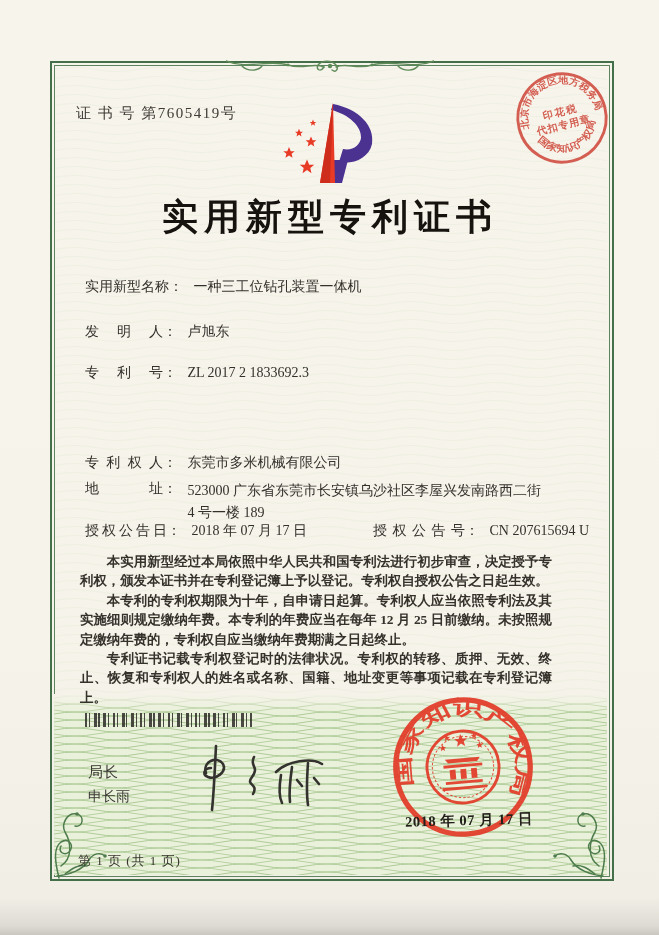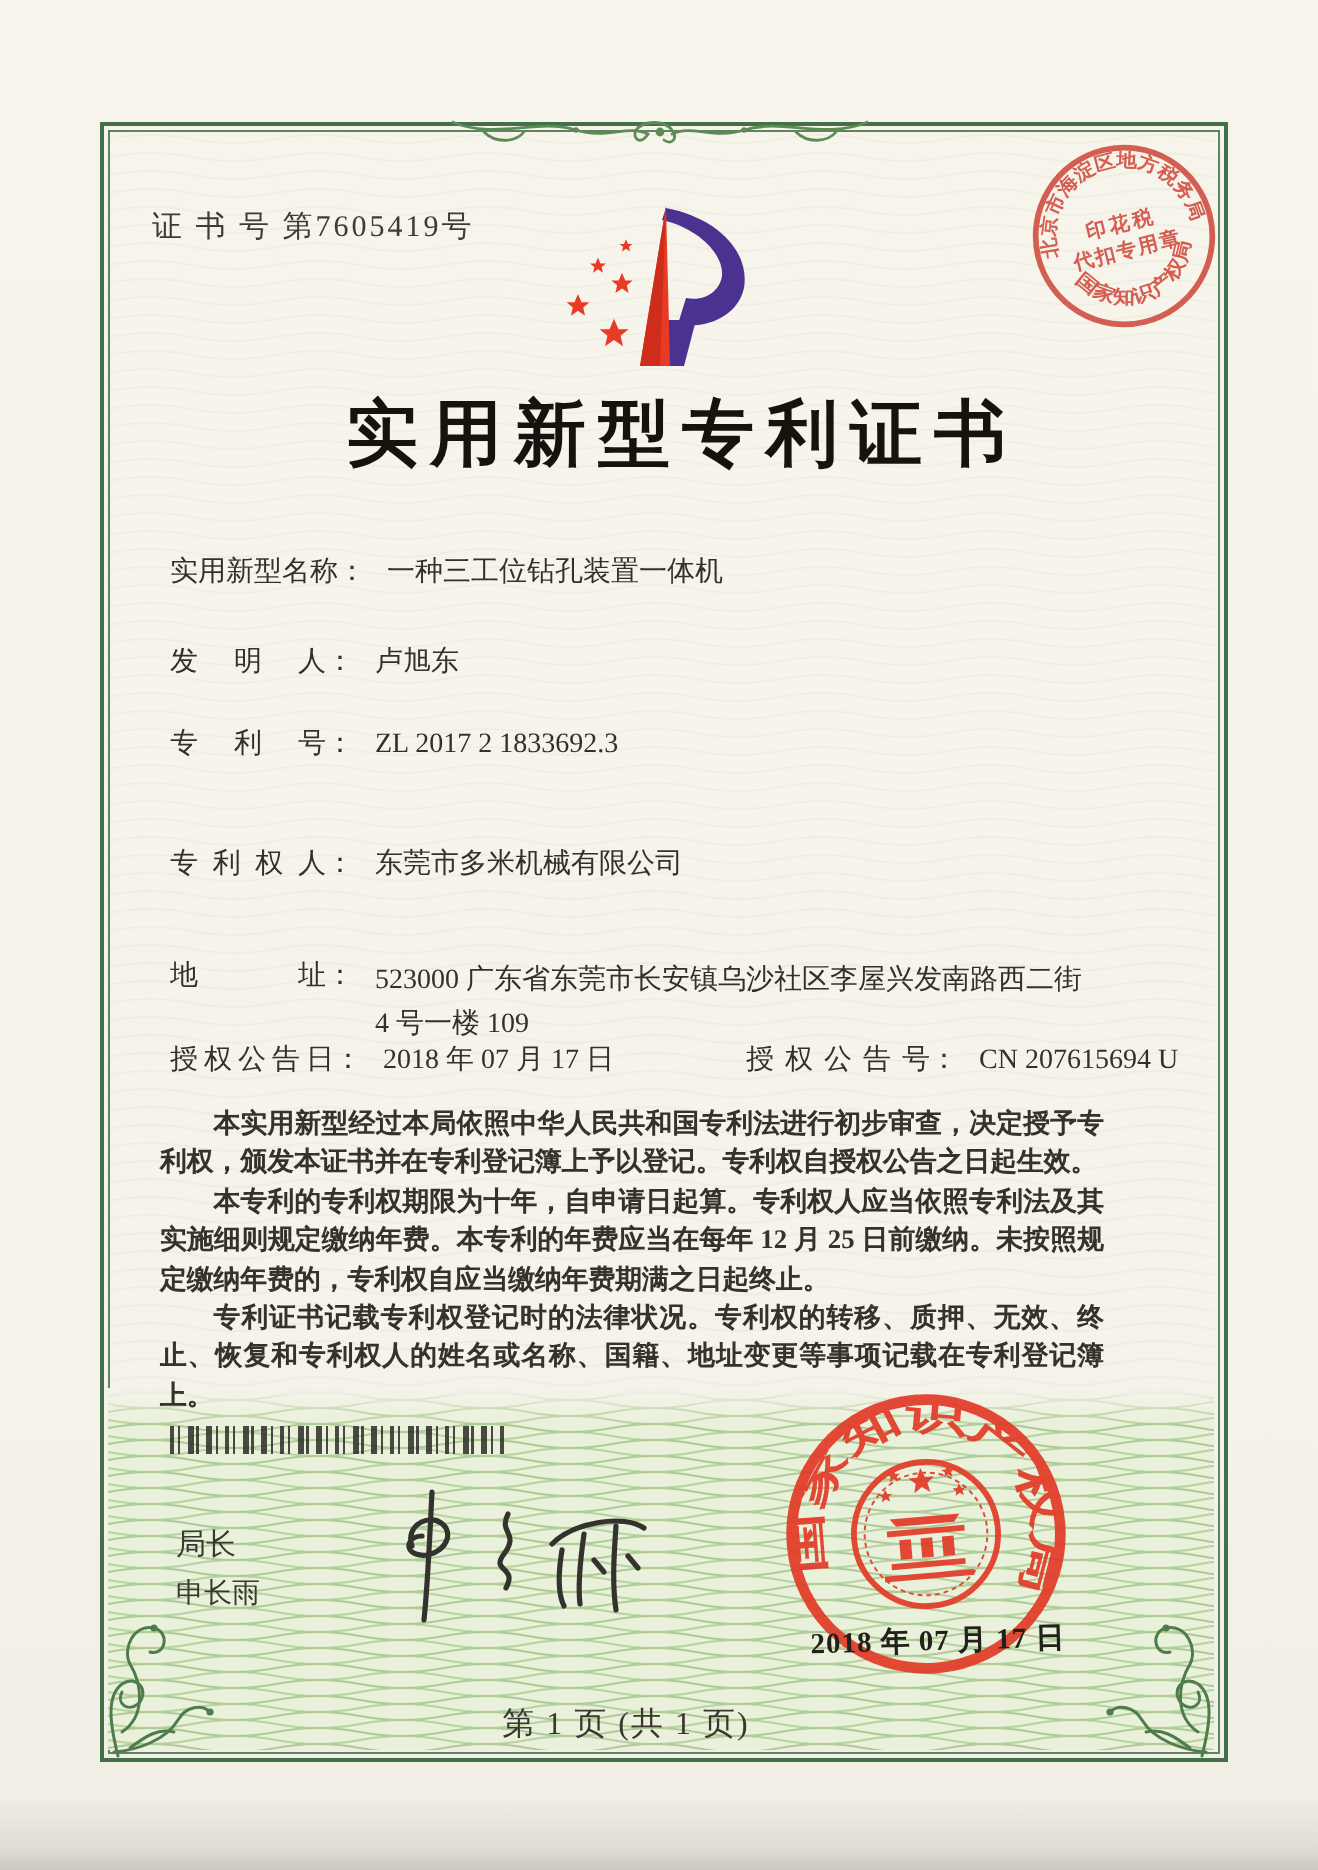--- a/index.html
+++ b/index.html
@@ -11,21 +11,21 @@
   .texture,.band{position:absolute;pointer-events:none;}
   .texture{left:54px;top:65px;opacity:.28;}
   .band{left:54px;top:694px;}
   .flourish{position:absolute;left:226px;top:57px;}
   .corner{position:absolute;top:804px;}
   .corner.l{left:51px}.corner.r{left:551px;transform:scaleX(-1);}
   .certno{position:absolute;left:76px;top:104px;font-size:15px;letter-spacing:1.5px;color:#3e3b35;}
   .logo{position:absolute;left:281px;top:99px;}
   .taxstamp{position:absolute;left:514px;top:70px;transform:rotate(-14deg);opacity:.88;}
   .title{position:absolute;left:50px;top:193px;width:560px;text-align:center;
-    font-size:36px;font-weight:bold;letter-spacing:6px;color:#16130f;margin-left:11px;}
+    font-size:36px;font-weight:bold;letter-spacing:6px;color:#16130f;}
   .row{position:absolute;left:85px;font-size:14px;line-height:18px;white-space:nowrap;}
   .flabel{display:inline-block;width:78px;text-align:justify;text-align-last:justify;vertical-align:top;}
   .colon{vertical-align:top;}
   .val{margin-left:7px;vertical-align:top;}
   .val.wrap{display:inline-block;width:354px;white-space:normal;line-height:22px;}
   .pair2{position:absolute;left:288px;top:0;}
   .pair2 .flabel{width:92px;}
   .paras{position:absolute;left:80px;top:552px;width:472px;font-size:13.4px;line-height:19.4px;
     text-align:justify;color:#35312b;font-weight:bold;}
   .paras p{margin:0;text-indent:2em;}
@@ -33,22 +33,22 @@
     background:repeating-linear-gradient(90deg,
       #2d2b27 0 2px,transparent 2px 4px,#2d2b27 4px 5px,transparent 5px 9px,
       #2d2b27 9px 12px,transparent 12px 13px,#2d2b27 13px 14.5px,transparent 14.5px 18px,
       #2d2b27 18px 21px,transparent 21px 23px,#2d2b27 23px 24px,transparent 24px 27.5px);}
   .officer-title{position:absolute;left:88px;top:763px;font-size:15px;color:#3a3733;text-align:center;}
   .officer-name{position:absolute;left:88px;top:788px;font-size:14px;color:#3a3733;}
   .sig{position:absolute;left:188px;top:739px;}
   .seal{position:absolute;left:390px;top:694px;transform:rotate(-5deg);}
   .sealdate{position:absolute;left:401px;top:811px;width:136px;text-align:center;
     font-size:14.5px;font-weight:bold;color:#23201b;transform:rotate(-1.5deg);letter-spacing:.5px;}
-  .footer{position:absolute;left:78px;top:852px;width:470px;text-align:center;
-    font-size:16px;color:#3a3631;letter-spacing:1px;}
+  .footer{position:absolute;left:78px;top:852px;width:470px;
+    font-size:13px;color:#3a3631;letter-spacing:1px;}
 </style>
 </head>
 <body>
 
 <div class="photo">
 
   <svg class="texture" width="553" height="810">
     <defs>
       <pattern id="wvf" width="84" height="9" patternUnits="userSpaceOnUse">
         <path d="M0,4.5 Q21,0.5 42,4.5 T84,4.5" fill="none" stroke="#d9e4cb" stroke-width="1"></path>
@@ -150,27 +150,27 @@
     <span class="val">卢旭东</span>
   </div>
   <div class="row" style="top:278px">
     <span class="flabel" style="width:84px">实用新型名称</span><span class="colon">：</span>
     <span class="val">一种三工位钻孔装置一体机</span>
   </div>
   <div class="row" style="top:364px">
     <span class="flabel">专利号</span><span class="colon">：</span>
     <span class="val">ZL 2017 2 1833692.3</span>
   </div>
-  <div class="row" style="top:424px">
+  <div class="row" style="top:454px">
     <span class="flabel">专利权人</span><span class="colon">：</span>
     <span class="val">东莞市多米机械有限公司</span>
   </div>
   <div class="row" style="top:480px">
     <span class="flabel">地址</span><span class="colon">：</span>
-    <span class="val wrap">523000 广东省东莞市长安镇乌沙社区李屋兴发南路西二街 4 号一楼 109</span>
+    <span class="val wrap">523000 广东省东莞市长安镇乌沙社区李屋兴发南路西二街 4 号一楼 189</span>
   </div>
   <div class="row" style="top:522px">
     <span class="flabel" style="width:82px">授权公告日</span><span class="colon">：</span>
     <span class="val">2018 年 07 月 17 日</span>
     <span class="pair2">
       <span class="flabel">授权公告号</span><span class="colon">：</span>
       <span class="val">CN 207615694 U</span>
     </span>
   </div>
 

